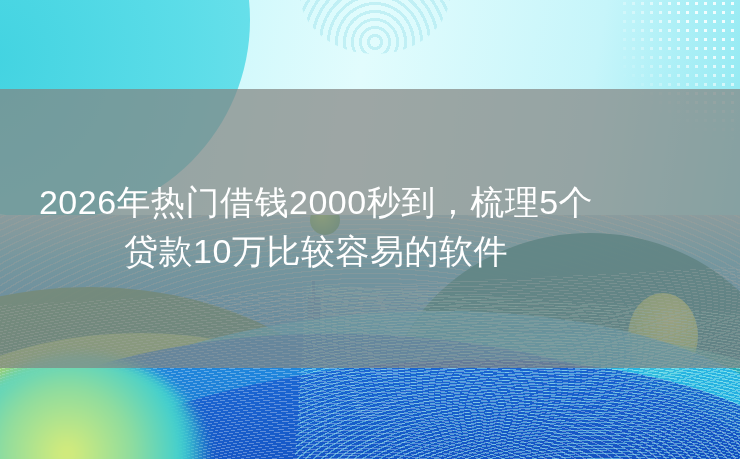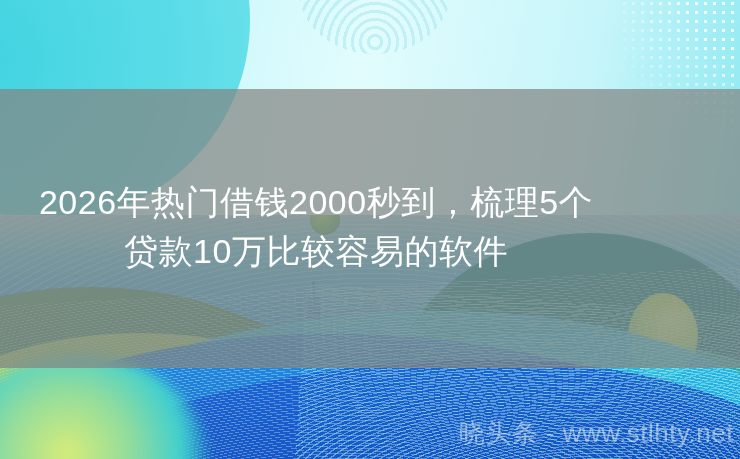--- a/index.html
+++ b/index.html
@@ -234,15 +234,14 @@
     <div class="lines"></div>
     <div class="lines2"></div>
     <div class="orb-glow"></div>
   </div>
 
   <div class="scrim"></div>
 
   <div class="title">2026年热门借钱2000秒到，梳理5个
 贷款10万比较容易的软件</div>
 
-  <div class="watermark">晓头条 - www.stlhty.net</div>
 
 </div>
 
 </body></html>

